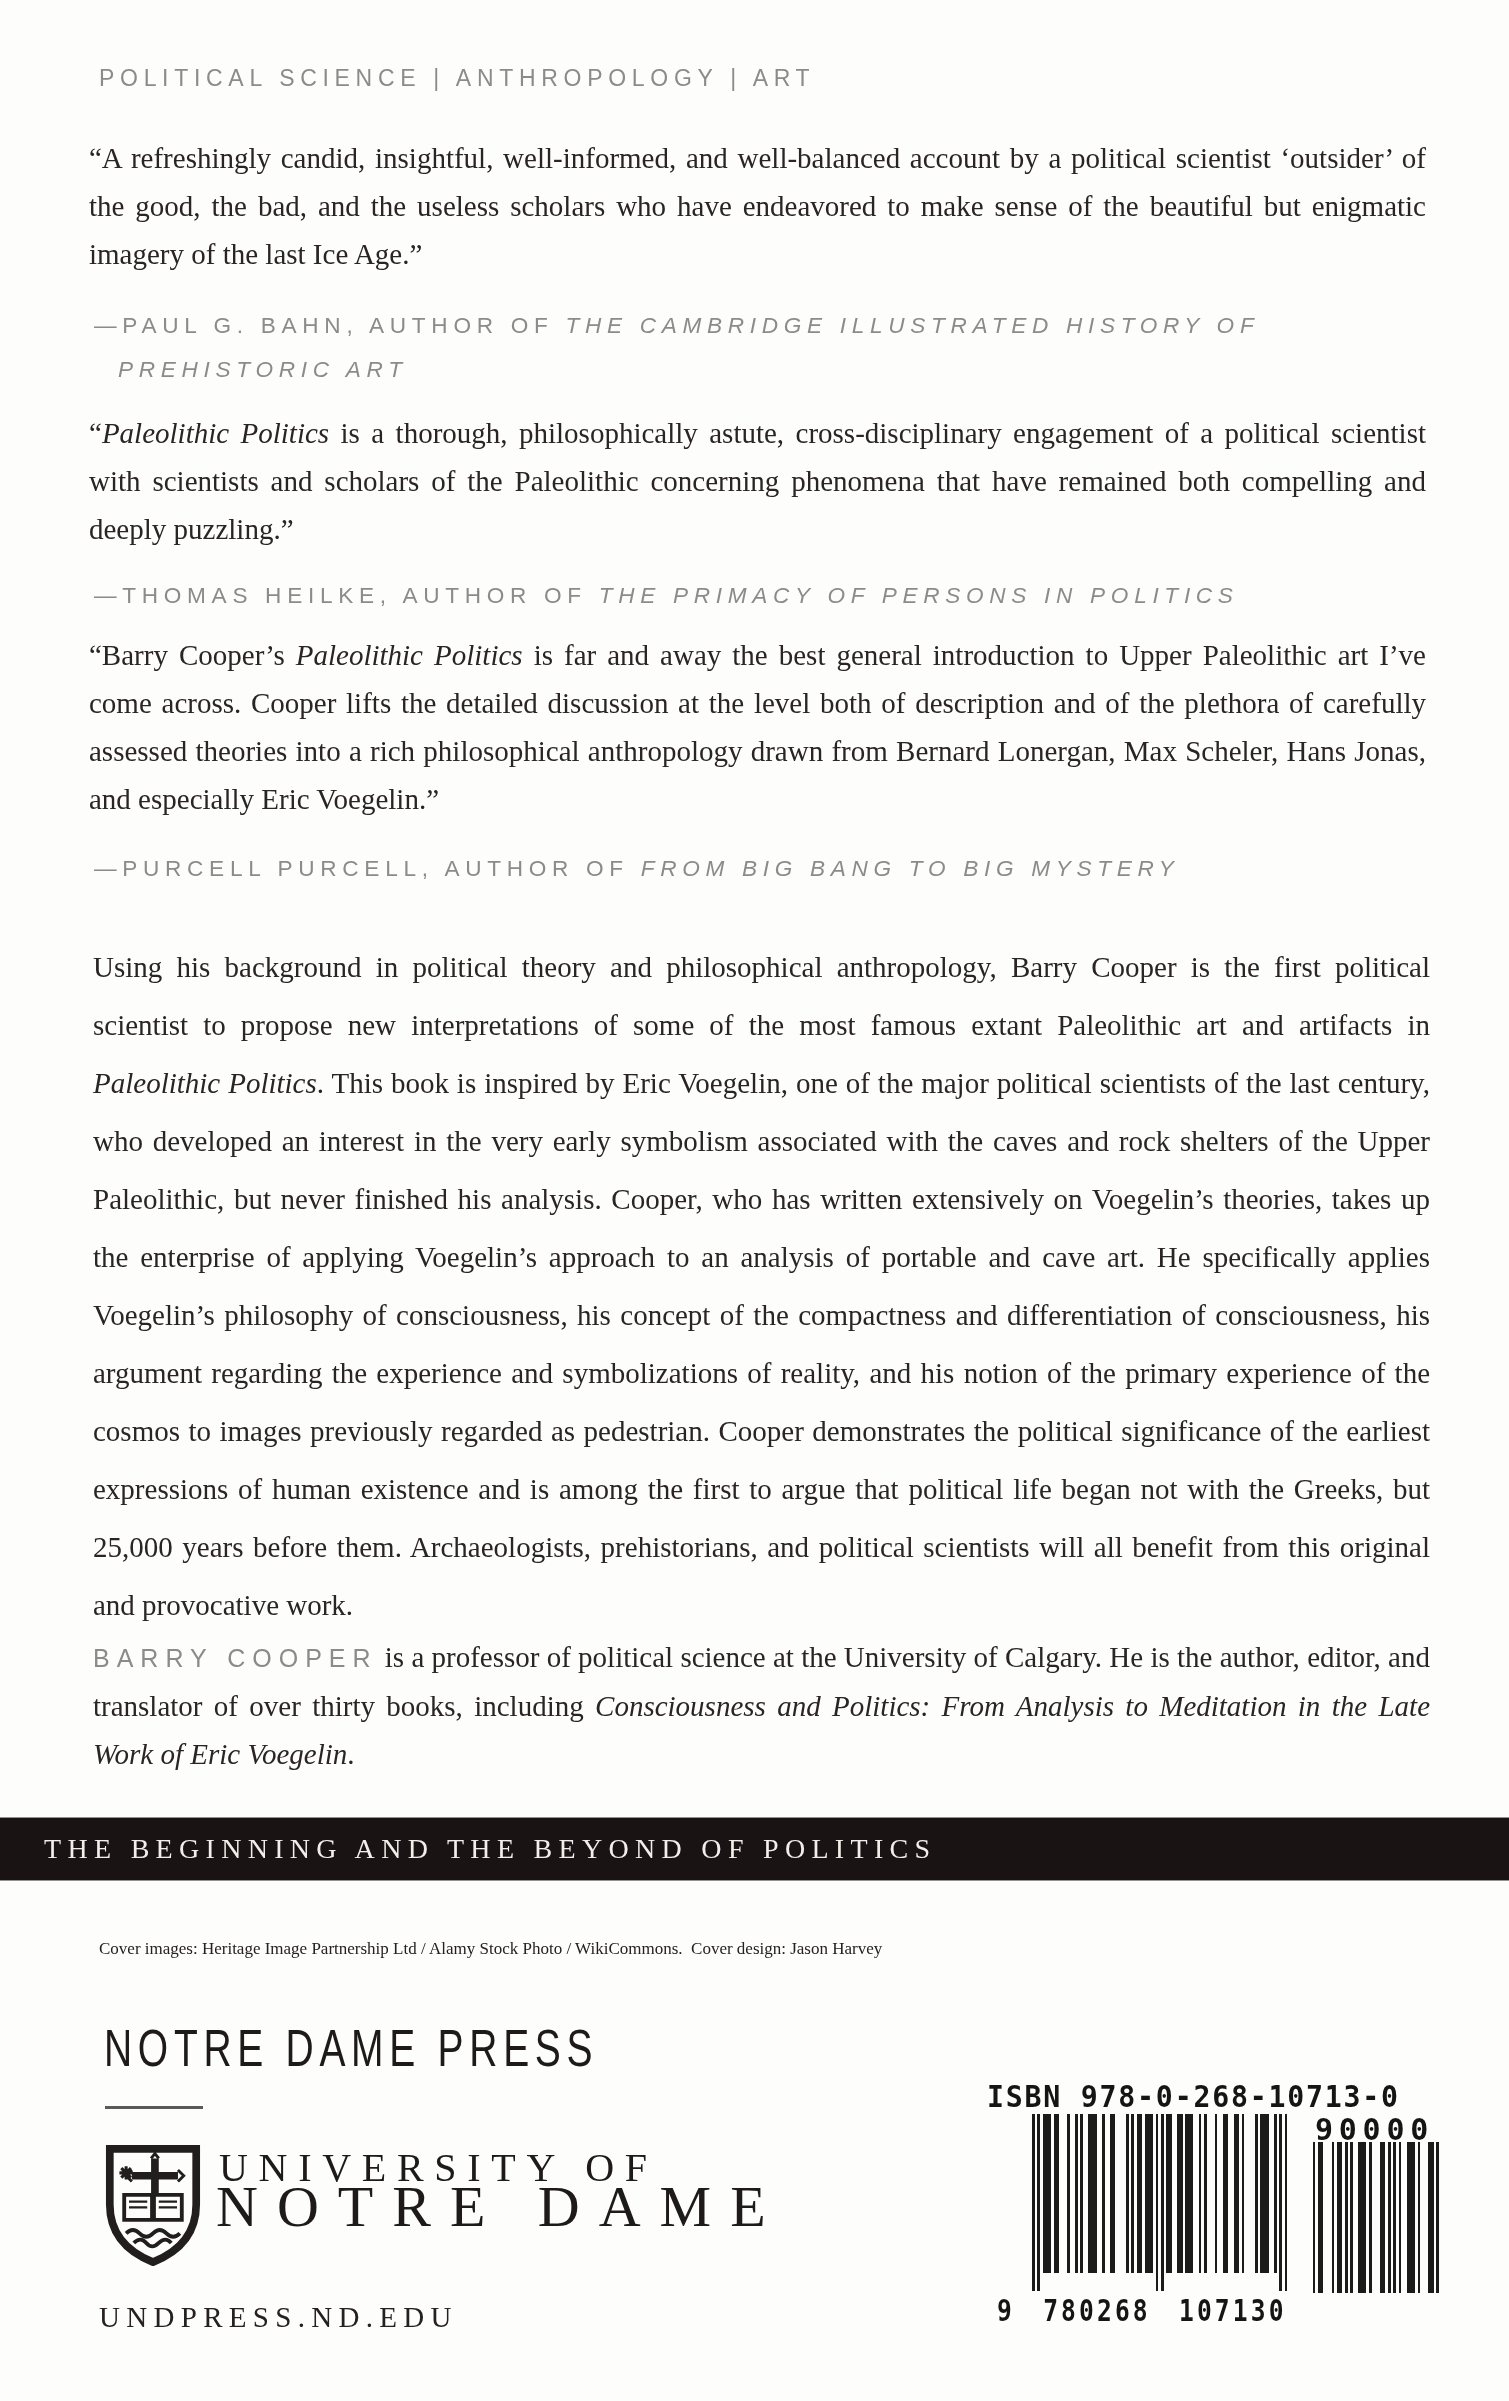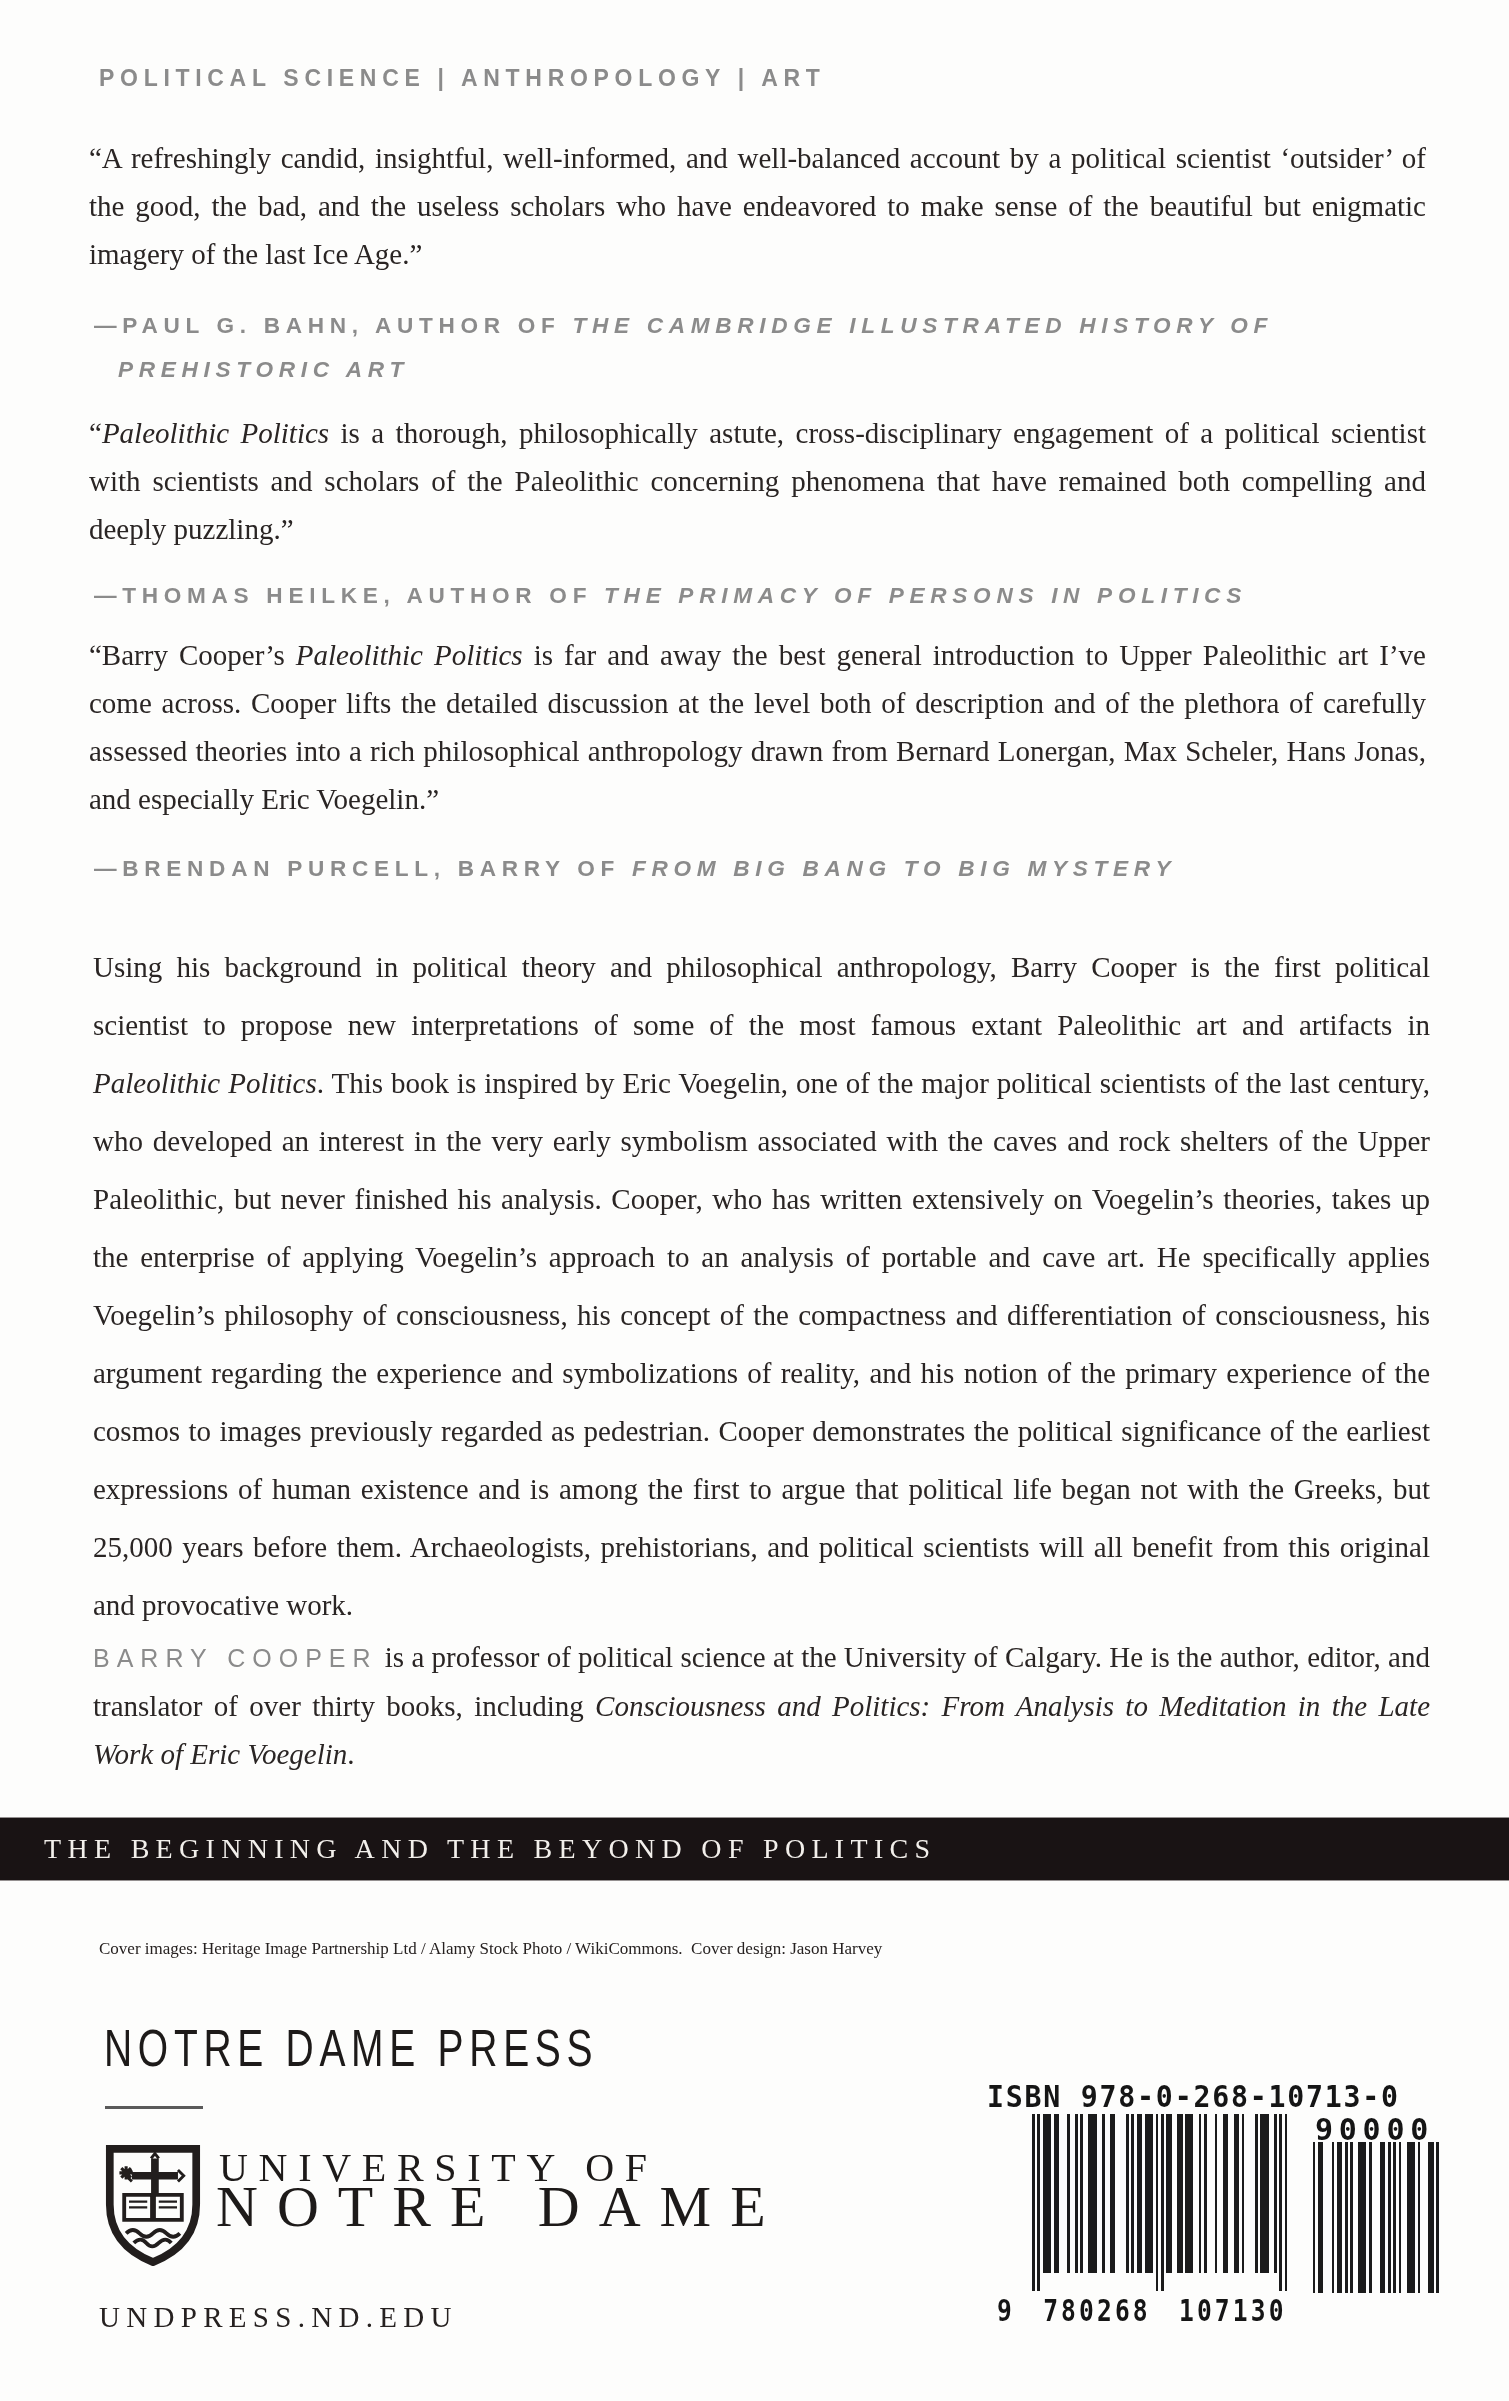--- a/index.html
+++ b/index.html
@@ -10,21 +10,21 @@
   html,body{margin:0;padding:0;background:#fff;}
   #page{
     position:relative; width:1510px; height:2401px; background:var(--bg);
     font-family:"Liberation Serif","DejaVu Serif",serif; color:var(--ink);
     overflow:hidden;
   }
   .abs{position:absolute;}
   
   .caps{
     font-family:"Liberation Sans","DejaVu Sans",sans-serif;
-    color:var(--gray); font-size:23px; letter-spacing:5.7px; font-weight:700;
+    color:var(--gray); font-size:23px; letter-spacing:5.7px; font-weight:400;
   }
   .category{left:99px; top:65px;}
   .quote{
     left:89px; width:1337px; font-size:29px; line-height:48px;
     text-align:justify; color:var(--ink);
   }
   .quote .it, .it{font-style:italic;}
   .attr{
     left:94px; width:1289px; font-size:22.6px; line-height:44px;
     padding-left:24px; text-indent:-24px;
@@ -106,21 +106,21 @@
 
   <div class="abs caps category">POLITICAL SCIENCE | ANTHROPOLOGY | ART</div>
 
   <p class="abs quote q1"><span>“A refreshingly candid, insightful, well-informed, and well-balanced account by a political scientist ‘outsider’ of the good, the bad, and the useless scholars who have endeavored to make sense of the beautiful but enigmatic imagery of the last Ice Age.”</span></p>
   <p class="abs quote q2"><span>“</span><span class="it">Paleolithic Politics</span><span> is a thorough, philosophically astute, cross-disciplinary engagement of a political scientist with scientists and scholars of the Paleolithic concerning phenomena that have remained both compelling and deeply puzzling.”</span></p>
 
   <p class="abs caps attr a1"><span>—PAUL G. BAHN, AUTHOR OF </span><span class="it">THE CAMBRIDGE ILLUSTRATED HISTORY OF PREHISTORIC ART</span></p>
   <p class="abs caps attr a2"><span>—THOMAS HEILKE, AUTHOR OF </span><span class="it">THE PRIMACY OF PERSONS IN POLITICS</span></p>
 
   <p class="abs quote q3"><span>“Barry Cooper’s </span><span class="it">Paleolithic Politics</span><span> is far and away the best general introduction to Upper Paleolithic art I’ve come across. Cooper lifts the detailed discussion at the level both of description and of the plethora of carefully assessed theories into a rich philosophical anthropology drawn from Bernard Lonergan, Max Scheler, Hans Jonas, and especially Eric Voegelin.”</span></p>
-  <p class="abs caps attr a3"><span>—BRENDAN PURCELL, BARRY OF </span><span class="it">FROM BIG BANG TO BIG MYSTERY</span></p>
+  <p class="abs caps attr a3"><span>—PURCELL PURCELL, AUTHOR OF </span><span class="it">FROM BIG BANG TO BIG MYSTERY</span></p>
 
   <p class="abs desc"><span>Using his background in political theory and philosophical anthropology, Barry Cooper is the first political scientist to propose new interpretations of some of the most famous extant Paleolithic art and artifacts in </span><span class="it">Paleolithic Politics</span><span>. This book is inspired by Eric Voegelin, one of the major political scientists of the last century, who developed an interest in the very early symbolism associated with the caves and rock shelters of the Upper Paleolithic, but never finished his analysis. Cooper, who has written extensively on Voegelin’s theories, takes up the enterprise of applying Voegelin’s approach to an analysis of portable and cave art. He specifically applies Voegelin’s philosophy of consciousness, his concept of the compactness and differentiation of consciousness, his argument regarding the experience and symbolizations of reality, and his notion of the primary experience of the cosmos to images previously regarded as pedestrian. Cooper demonstrates the political significance of the earliest expressions of human existence and is among the first to argue that political life began not with the Greeks, but 25,000 years before them. Archaeologists, prehistorians, and political scientists will all benefit from this original and provocative work.</span></p>
 
   <p class="abs bio"><span class="bio-name">BARRY COOPER</span><span><span> is a professor of political science at the University of Calgary. He is the author, editor, and translator of over thirty books, including </span><span class="it">Consciousness and Politics: From Analysis to Meditation in the Late Work of Eric Voegelin</span><span>.</span></span></p>
 
   <div class="abs banner">
     <span class="banner-title">THE BEGINNING AND THE BEYOND OF POLITICS</span>
   </div>
 
   <div class="abs credits">Cover images: Heritage Image Partnership Ltd / Alamy Stock Photo / WikiCommons.  Cover design: Jason Harvey</div>

